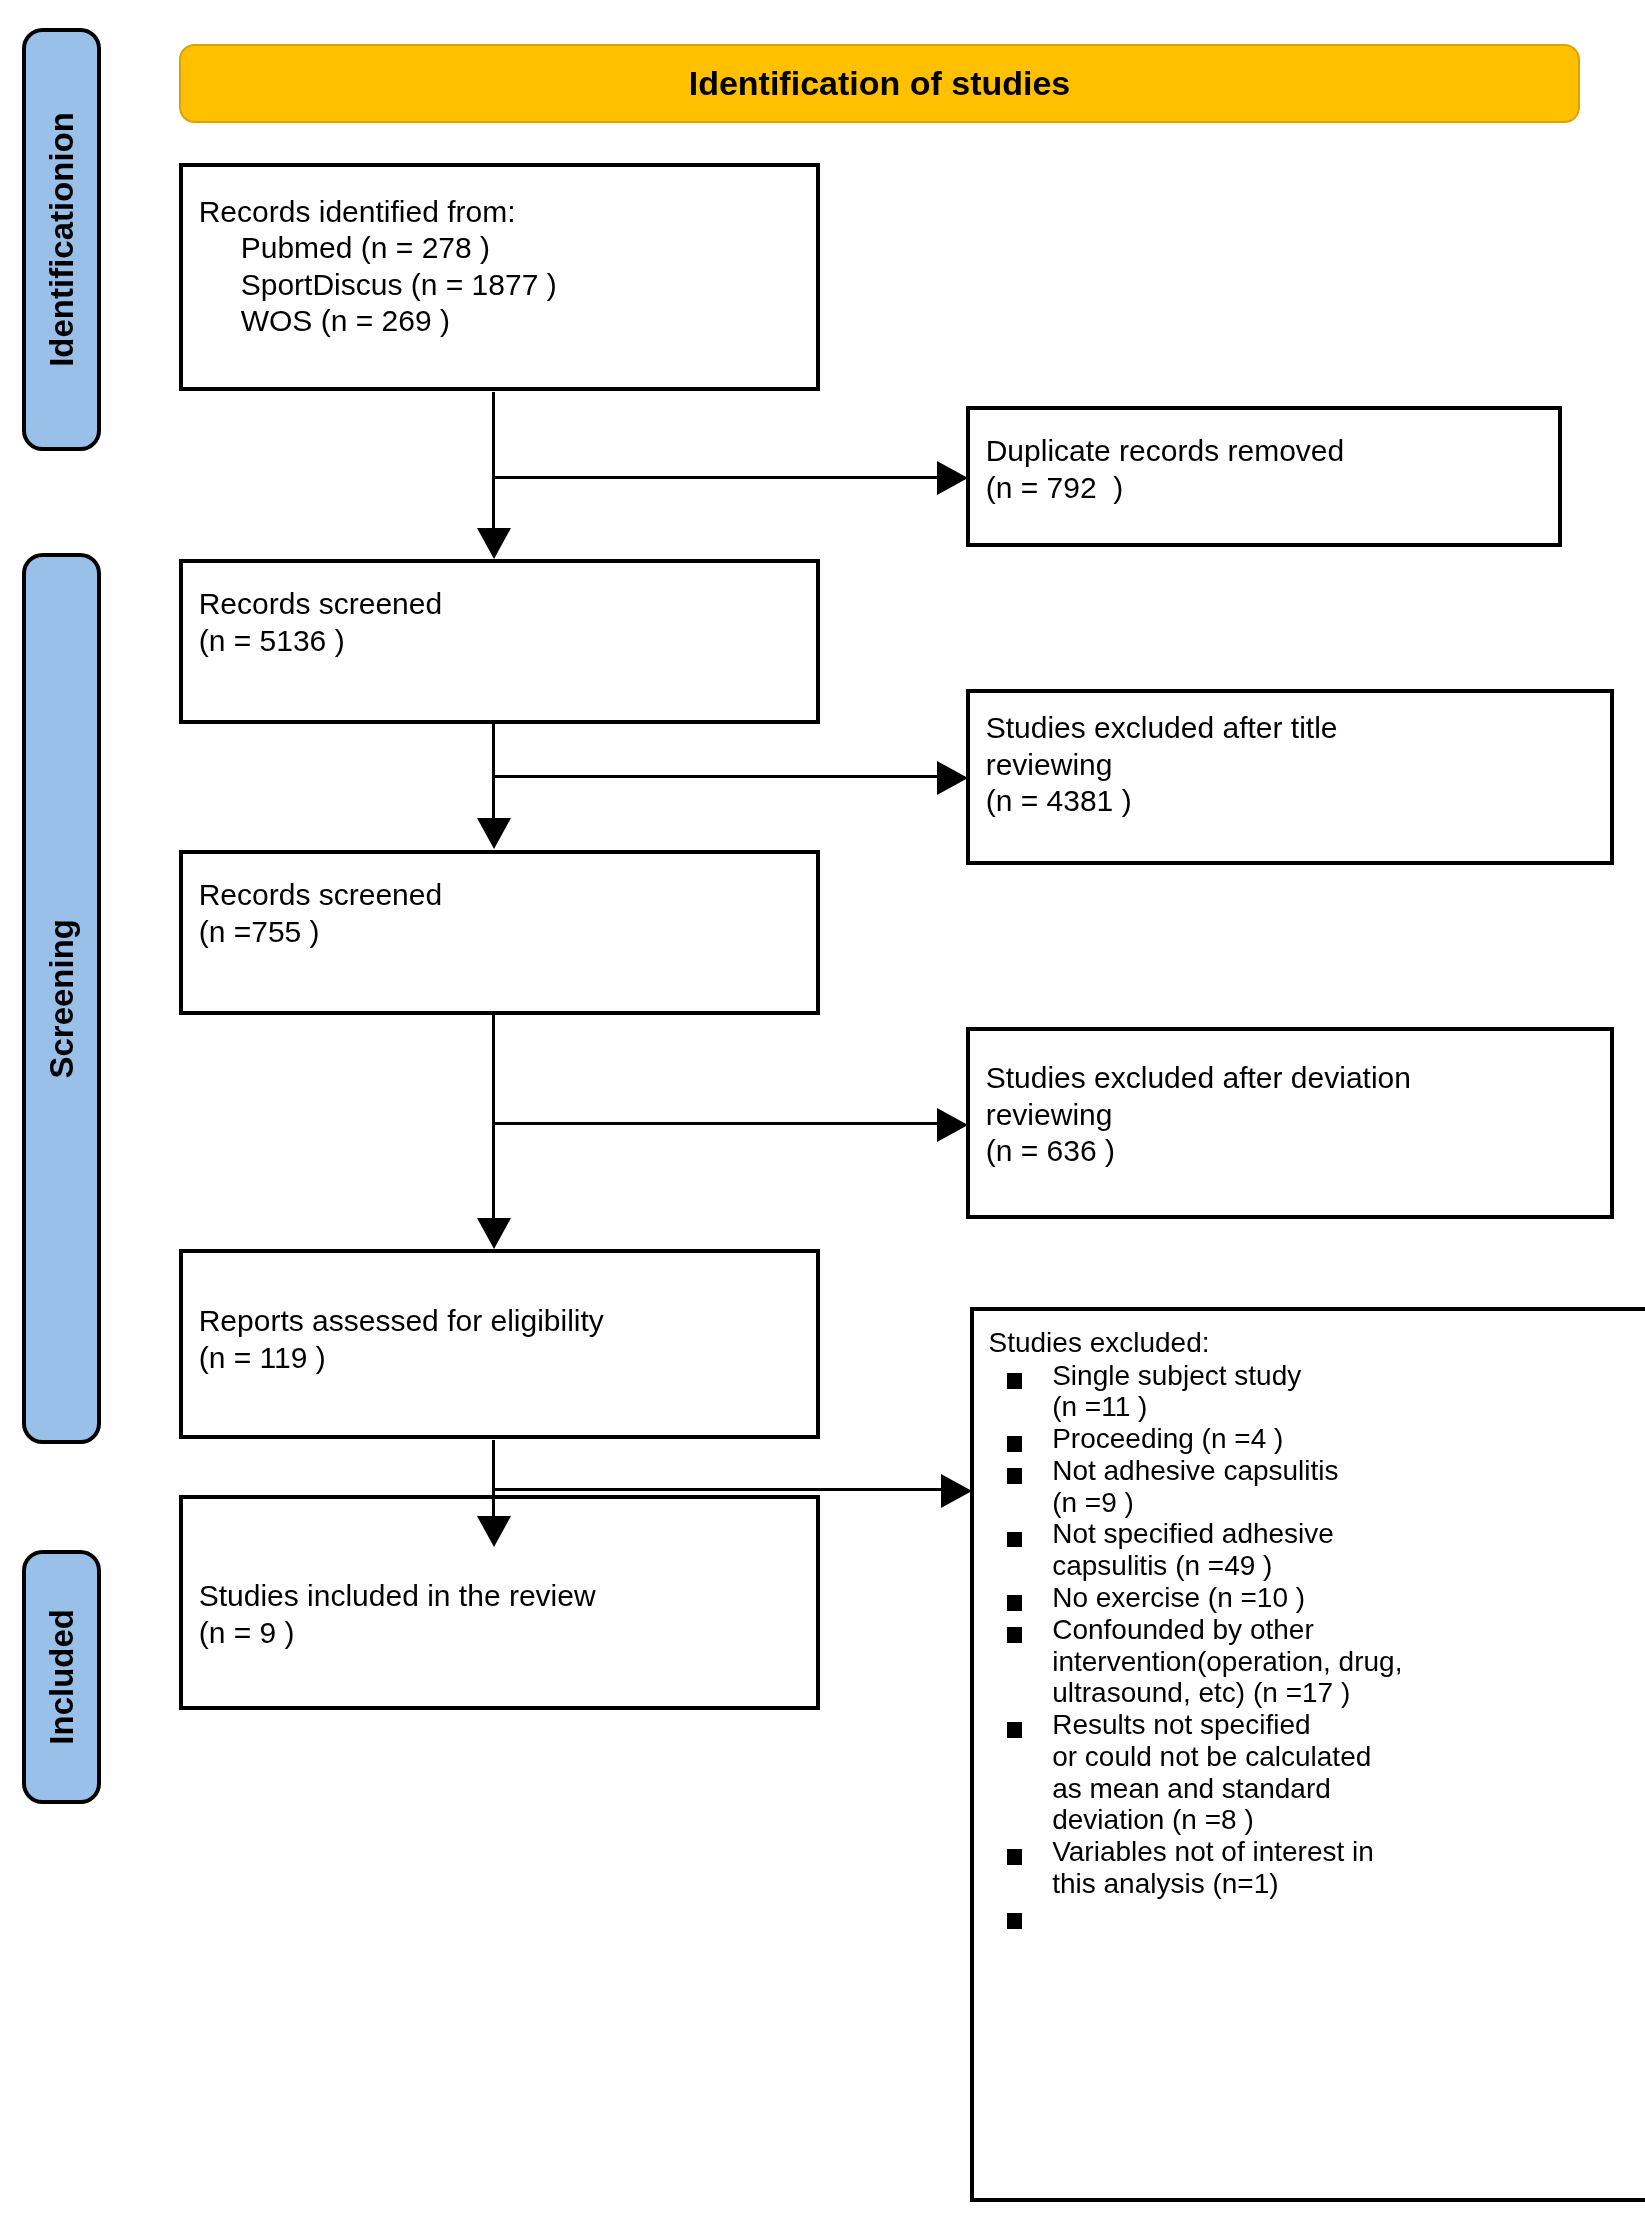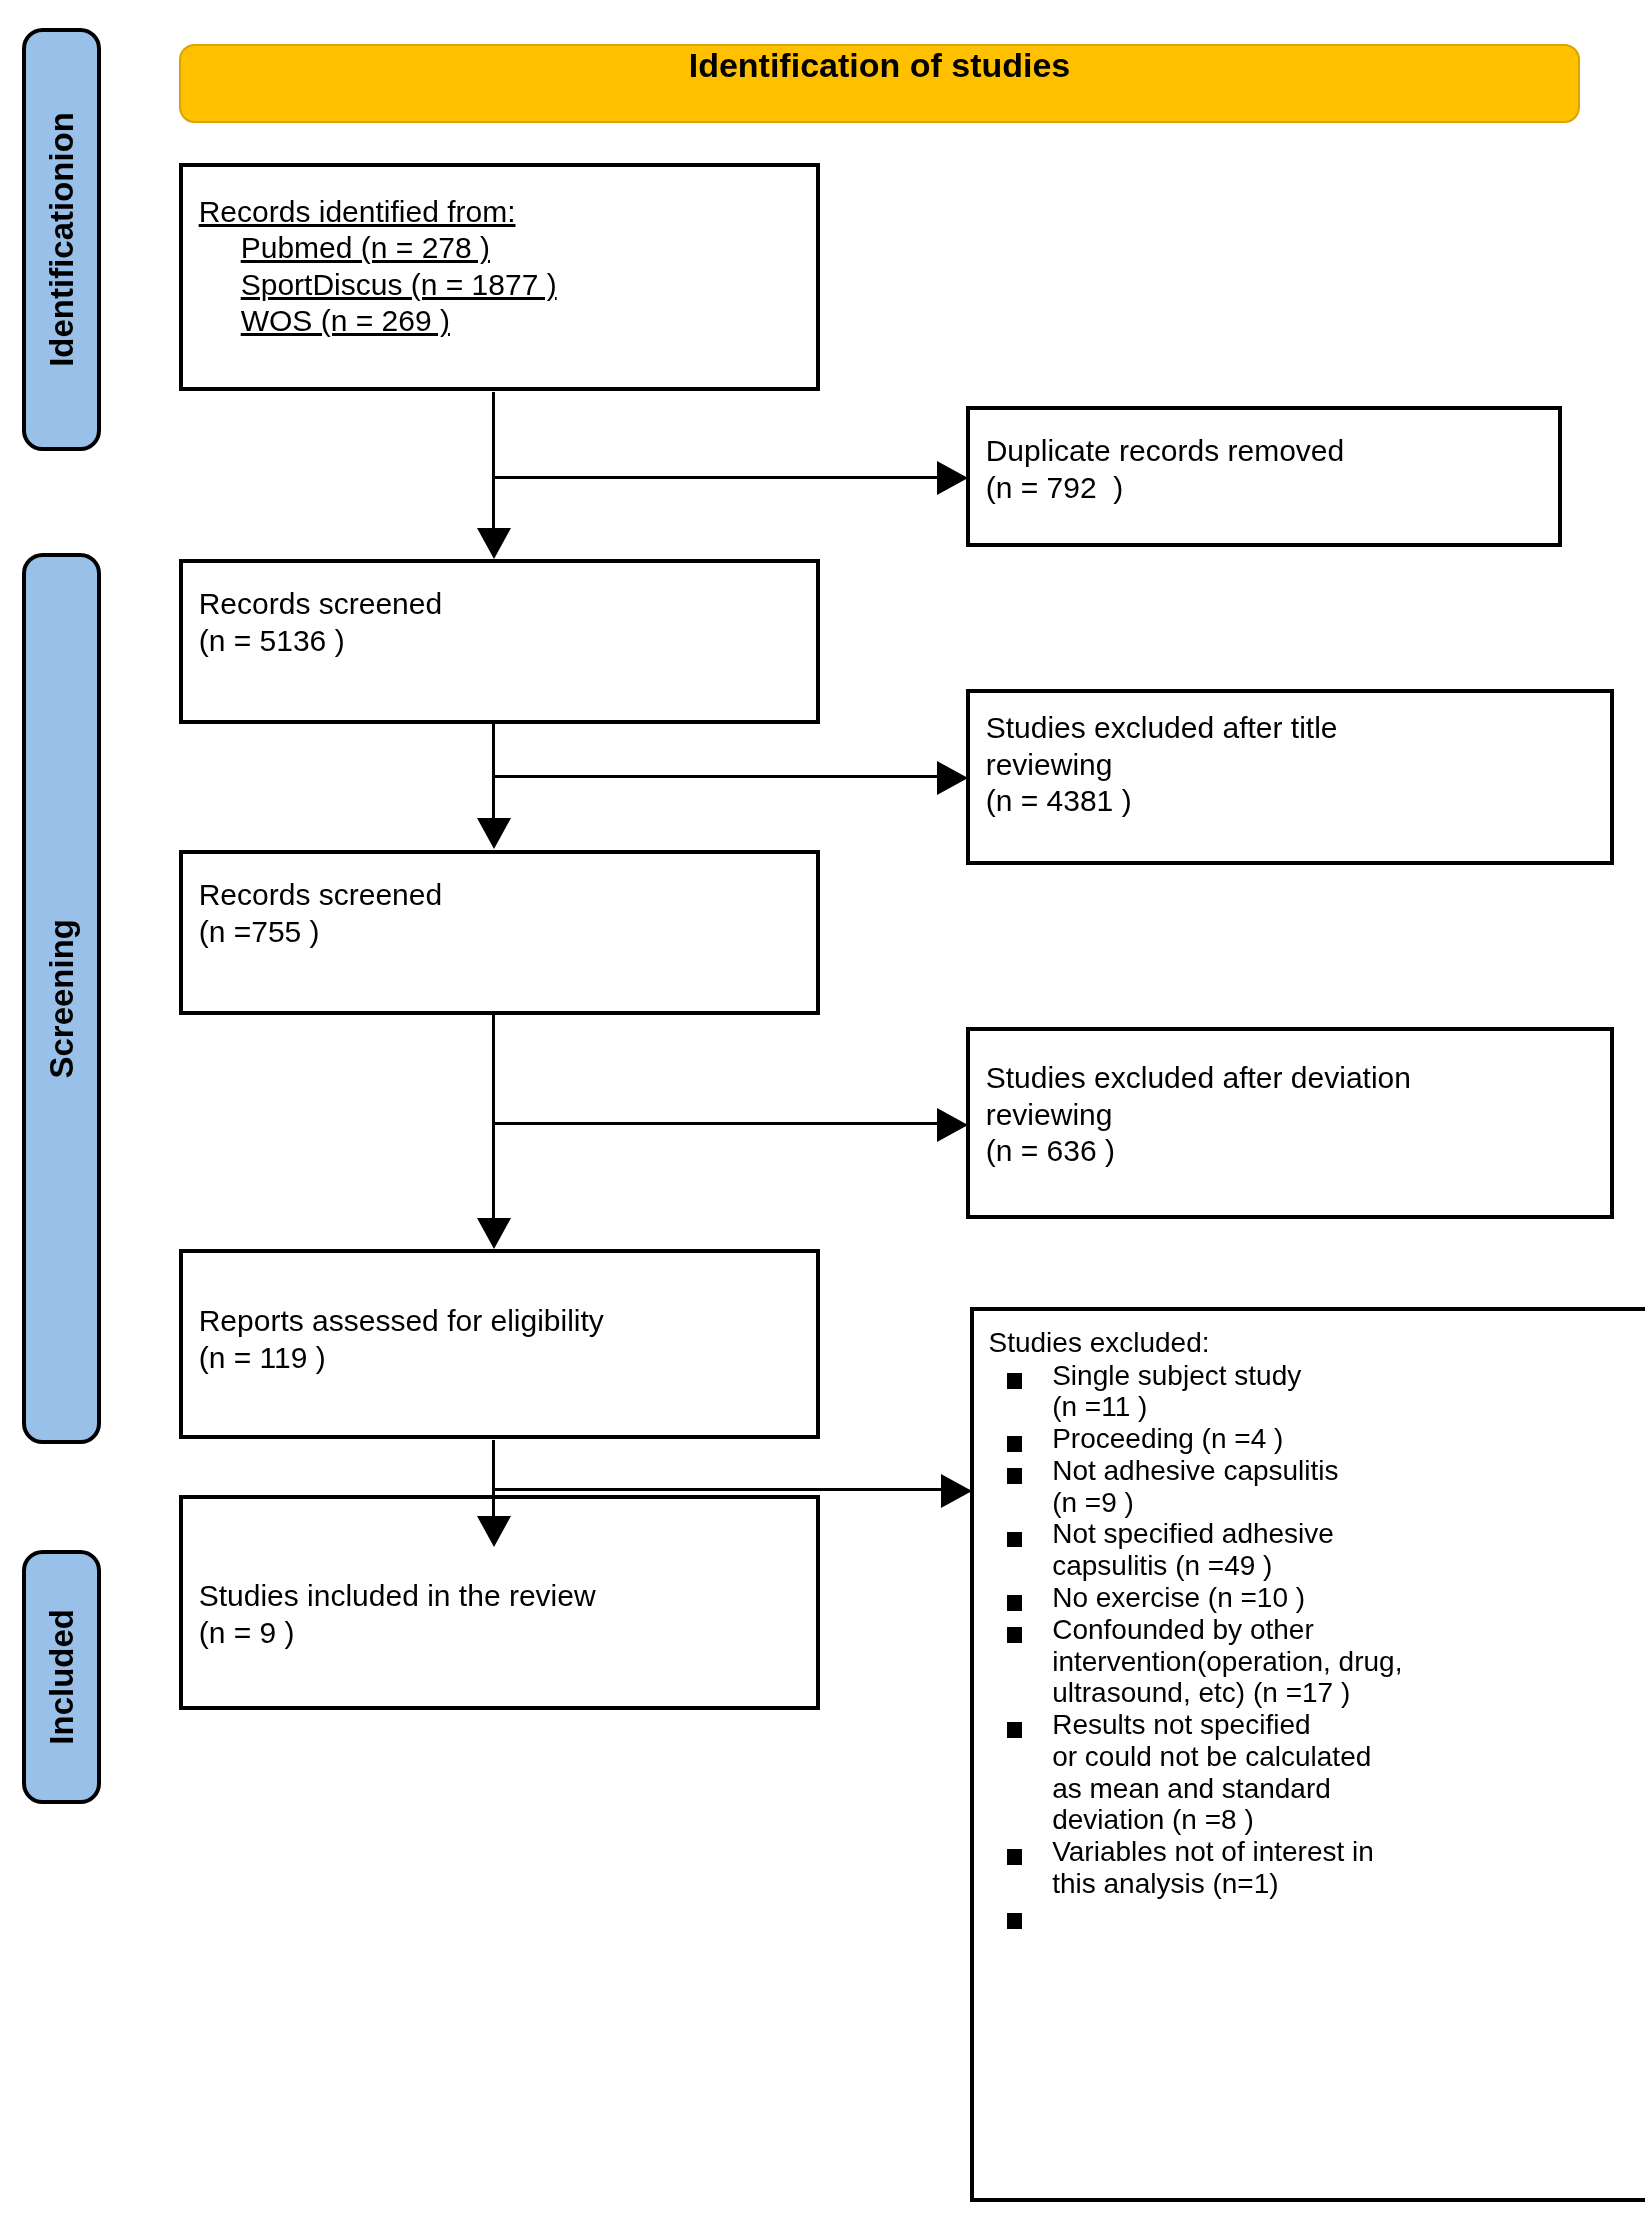--- a/index.html
+++ b/index.html
@@ -46,20 +46,21 @@
     position:absolute;
     left:179px;
     top:44px;
     width:1401px;
     height:79px;
     background:#FFC000;
     border:2.4px solid #D9A400;
     border-radius:15.7px;
     box-sizing:border-box;
     display:flex;
+    align-items:center;
     justify-content:center;
   }
   #header-banner .banner-text{
     font-size:34px;
     font-weight:bold;
     color:#000000;
   }
 
   
   .fbox{
@@ -75,21 +76,21 @@
   .fbox .ln{display:block;white-space:pre;}
   .fbox .ln.indent{padding-left:42px;}
 
   
   #box-identified { left:179px;  top:163px;  width:641px; height:228px; }
   #box-screened1  { left:179px;  top:559px;  width:641px; height:165px; }
   #box-screened2  { left:179px;  top:850px; width:641px; height:165px; }
   #box-eligibility{ left:179px;  top:1249px; width:641px; height:190px; }
   #box-included   { left:179px;  top:1495px; width:641px; height:215px; }
 
-  #box-identified { padding-top:26.6px;text-decoration:underline; }
+  #box-identified { padding-top:26.6px; }
   #box-screened1  { padding-top:23px; }
   #box-screened2  { padding-top:23px; }
   #box-eligibility{ padding-top:50px; }
   #box-included   { padding-top:79px; }
 
   
   #box-duplicates { left:966px; top:406px;  width:596px; height:141px; padding-top:23px;}
   #box-excl-title { left:966px; top:689px; width:648px; height:176px; padding-top:17px;}
   #box-excl-abs   { left:966px; top:1027px; width:648px; height:192px; padding-top:29px;}
 

